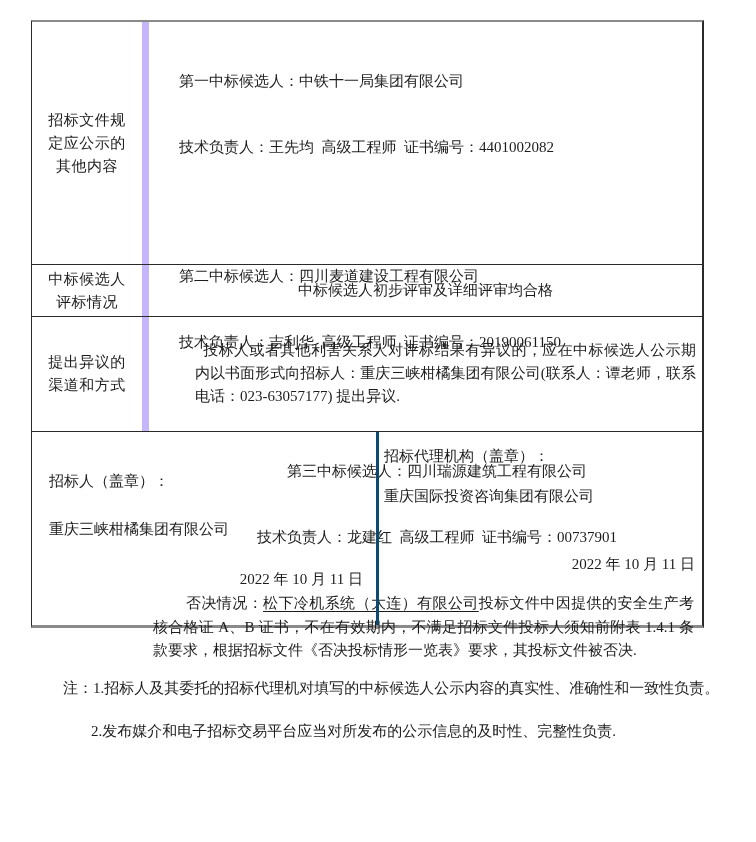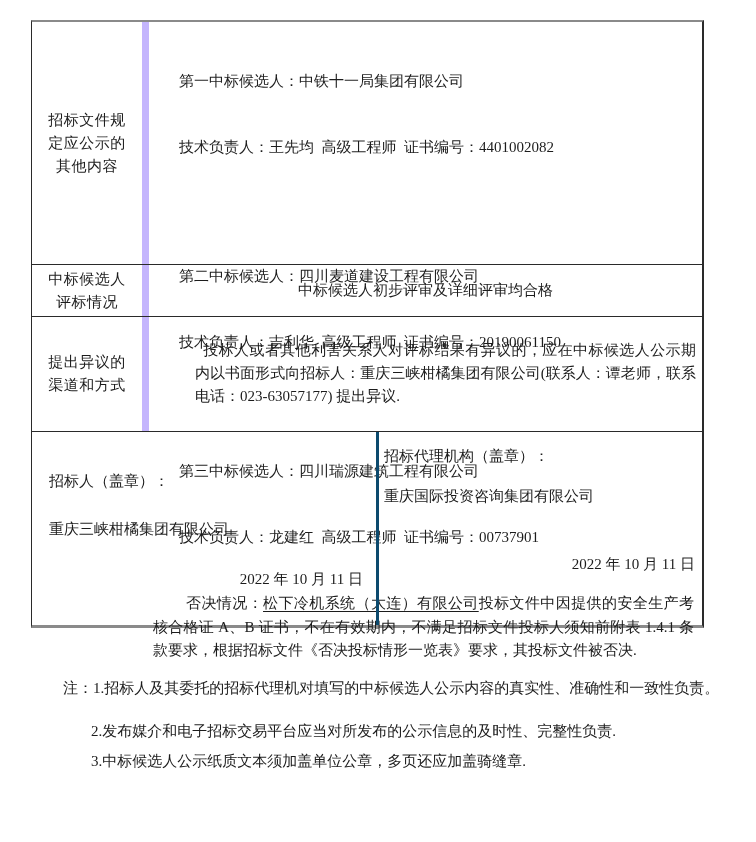--- a/index.html
+++ b/index.html
@@ -45,21 +45,21 @@
   .label-cell .label-text {
     width: 80px;
     text-align: center;
     line-height: 23px;
     letter-spacing: 0.5px;
   }
   .content-cell { flex: 1 1 auto; min-width: 0; }
   .row1 .content-cell { padding: 4px 7px 0 4px; }
   .cand-block { margin-left: 26px; line-height: 22px; white-space: pre; }
   .cand-1, .cand-2 { margin-bottom: 19px; }
-  .cand-3 { margin-bottom: 0; }
+  .cand-3 { margin-bottom: 0; text-align: center; }
   .rejection {
     line-height: 23.5px;
     text-align: justify;
     text-indent: 2.2em;
     margin-right: 1px;
   }
   .rejection .underlined { text-decoration: underline; text-underline-offset: 3px; }
   .row2 .content-cell {
     display: flex;
     align-items: center;
@@ -160,16 +160,15 @@
         <div class="sig-company">重庆国际投资咨询集团有限公司</div>
         <div class="sig-date">2022 年 10 月 11 日</div>
       </div>
     </div>
 
   </div>
 
   <div class="notes">
     <div class="note-line note-first"><span class="note-prefix">注：</span><span>1.招标人及其委托的招标代理机对填写的中标候选人公示内容的真实性、准确性和一致性负责。</span></div>
     <div class="note-line note-2">2.发布媒介和电子招标交易平台应当对所发布的公示信息的及时性、完整性负责.</div>
-    <div class="note-line note-3">3.中标候选人公示纸质文本须加盖单位公章，多页还应加盖骑缝章.</div>
   </div>
 
 </div>
 
 </body></html>

